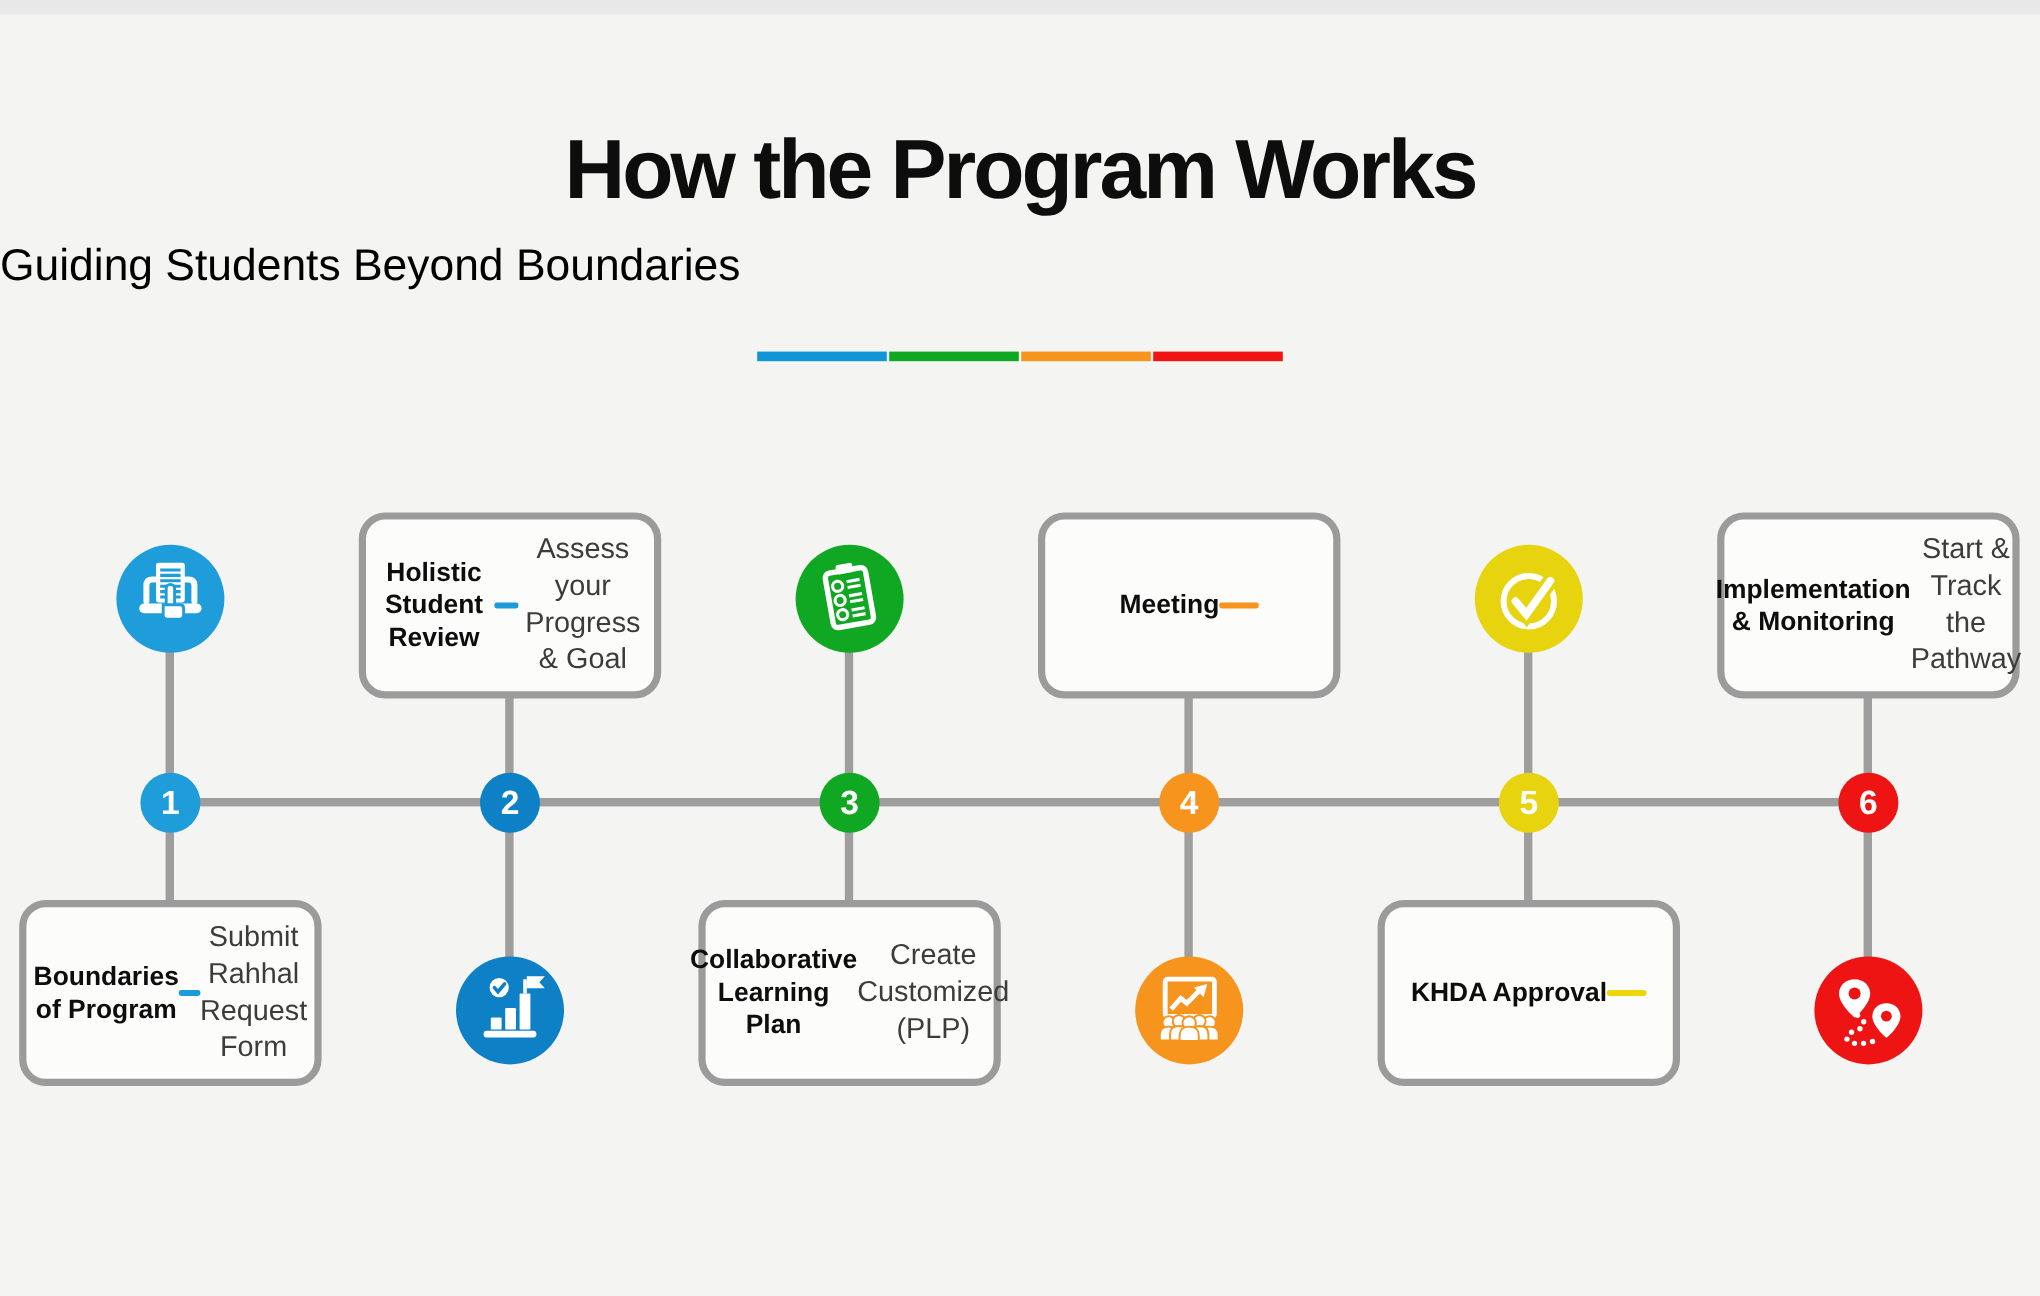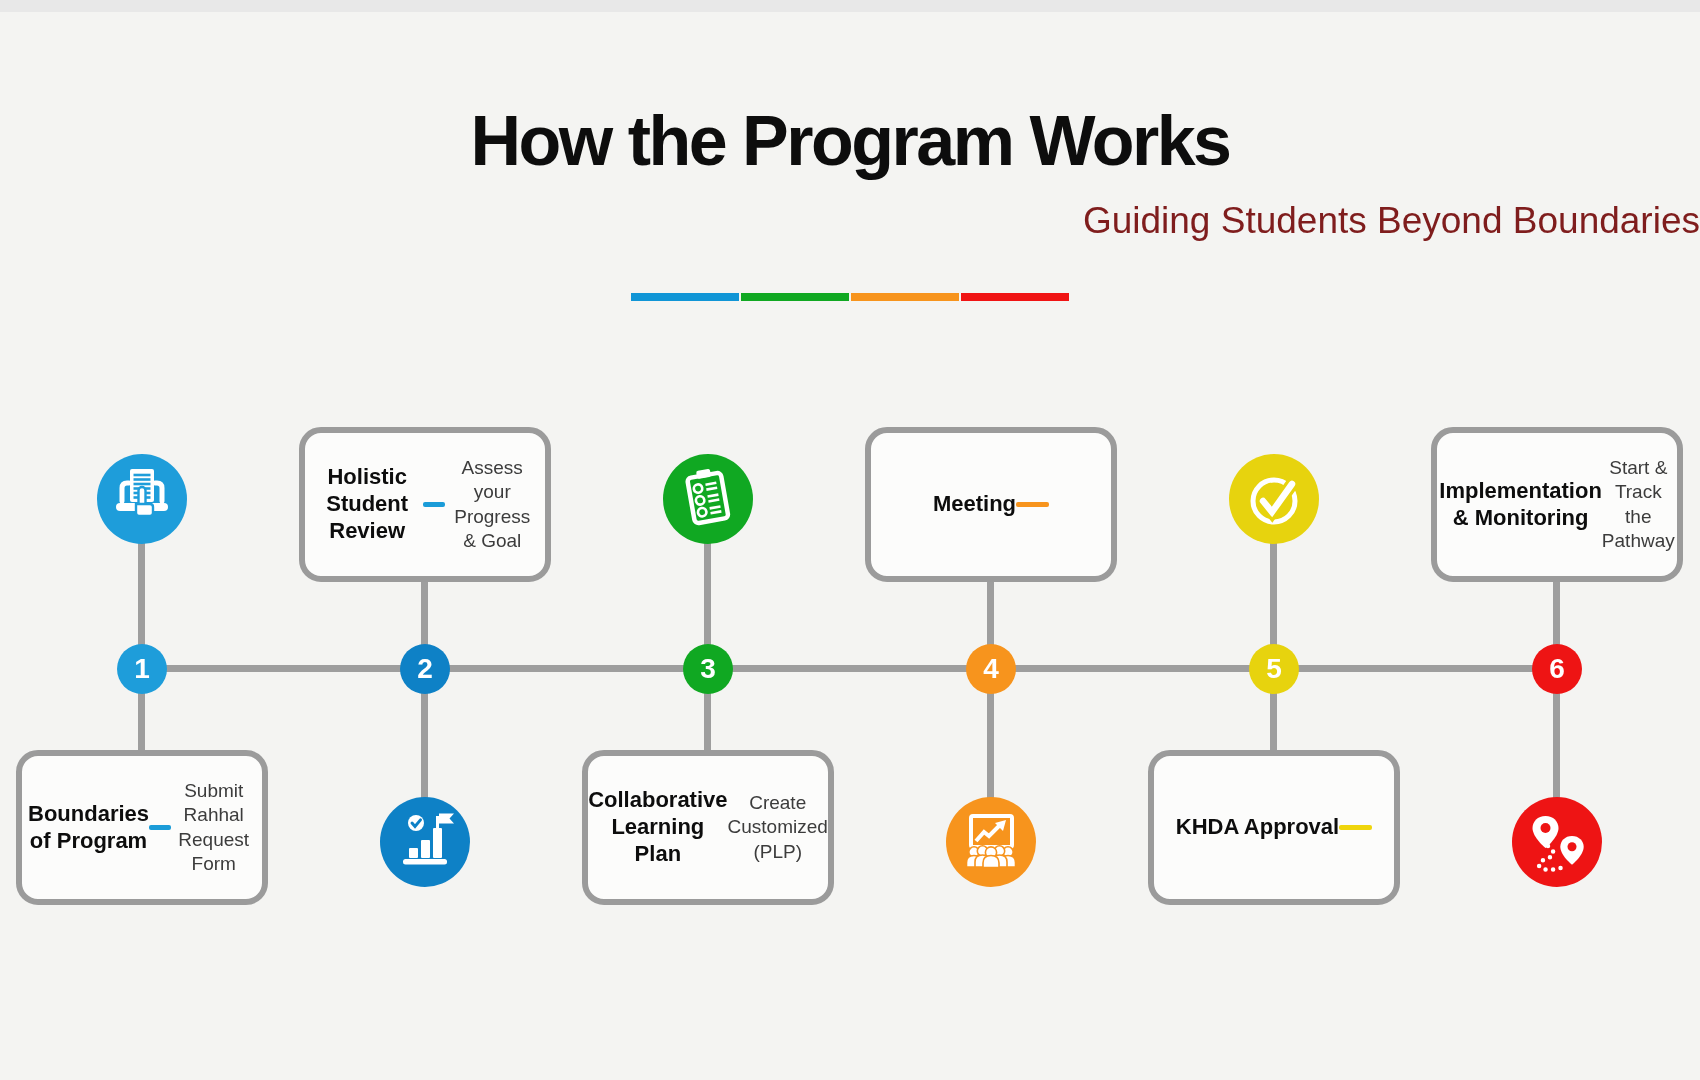--- a/index.html
+++ b/index.html
@@ -7,22 +7,22 @@
     position:relative;width:1700px;height:1080px;overflow:hidden;
     background:var(--bg,#F4F4F2);
     font-family:"Liberation Sans",sans-serif;
     margin-top:12px;
   }
   .main-title{
     position:absolute;top:94px;left:0;width:100%;text-align:center;
     font-size:70px;font-weight:700;letter-spacing:-2.5px;color:#0d0d0d;line-height:1;
   }
   .subtitle{
-    position:absolute;top:190px;left:0;width:100%;text-align:right;
-    font-size:37px;font-weight:400;color:#7f1d1d;line-height:1;
+    position:absolute;top:190px;left:0;width:100%;text-align:left;
+    font-size:37px;font-weight:400;color:#000000;line-height:1;
   }
   .divider{position:absolute;top:281px;left:631px;width:438px;height:8px;display:flex;gap:2px}
   .divider span{flex:1}
   .hline{position:absolute;left:142px;top:653px;width:1415px;height:7px;background:var(--line,#9E9E9E)}
   .vline{position:absolute;width:7px;background:var(--line,#9E9E9E)}
   .icon-circle{
     position:absolute;width:90px;height:90px;border-radius:50%;
     background:var(--circle);display:flex;align-items:center;justify-content:center;
   }
   .icon-circle svg{width:90px;height:90px;display:block}
@@ -32,21 +32,21 @@
     display:flex;align-items:center;justify-content:center;
   }
   .card{
     position:absolute;width:252px;height:155px;box-sizing:border-box;
     background:var(--card,#FCFCFB);border:6px solid var(--border,#9B9B9B);border-radius:22px;
     display:flex;flex-direction:row;align-items:center;justify-content:center;
     text-align:center;padding:8px 6px;
   }
   .card-title{font-weight:700;font-size:22px;line-height:1.22;color:#0d0d0d}
   .card-title .line:empty{display:none}
-  .card-sub{font-size:19px;line-height:1.28;color:#3c3c3c}
+  .card-sub{font-size:24px;line-height:1.28;color:#3c3c3c}
   .card-sub .line:empty{display:none}
   .underline{width:33px;height:5px;border-radius:2px;background:var(--accent);margin:7px 0 7px}
 </style>
 </head>
 <body>
 
 <div id="canvas" style="--bg: #F4F4F2; --line: #9E9E9E; --card: #FCFCFB; --border: #9B9B9B;">
 
   <div class="main-title">How the Program Works</div>
   <div class="subtitle">Guiding Students Beyond Boundaries</div>

